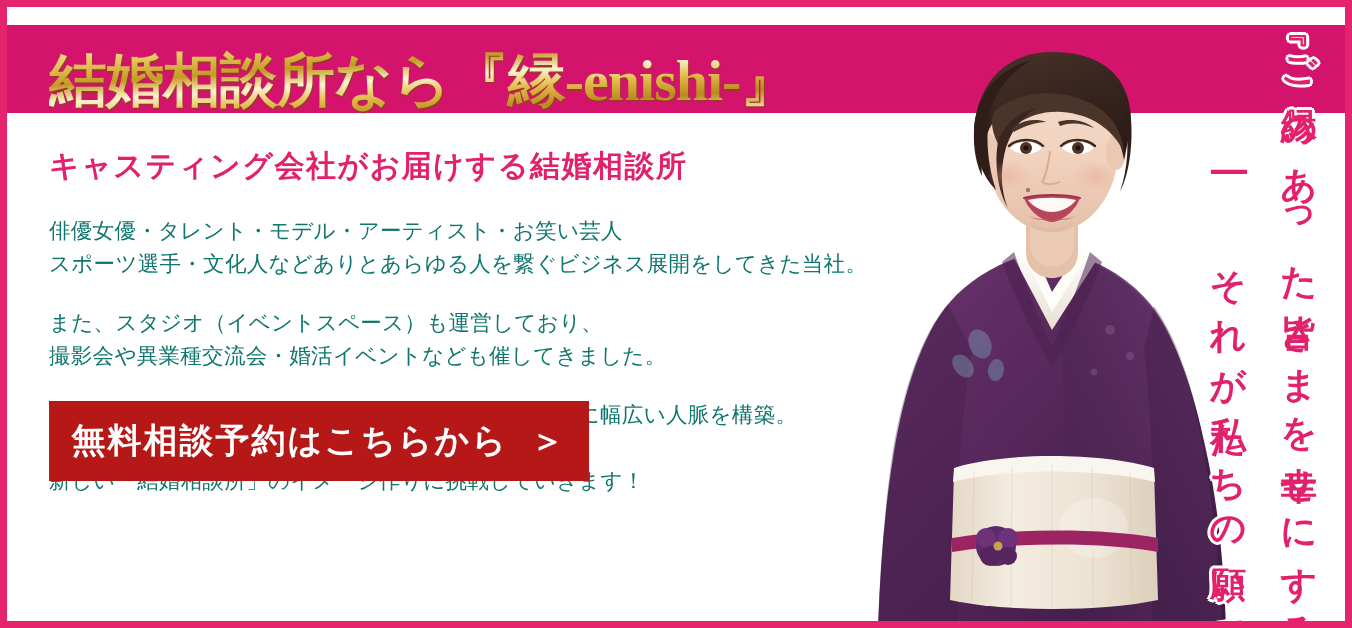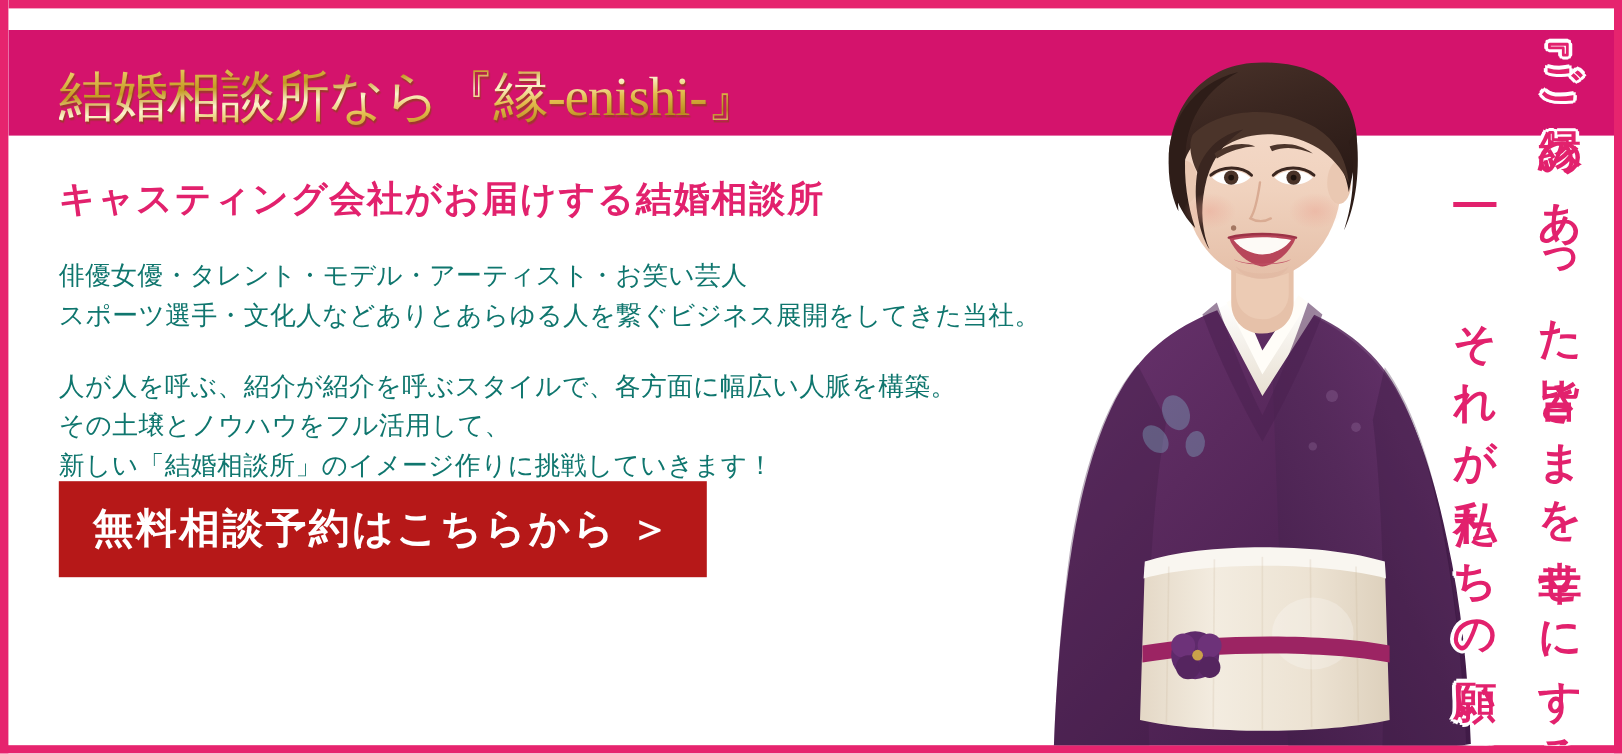--- a/index.html
+++ b/index.html
@@ -24,23 +24,23 @@
   
   #title-band {
     position: absolute;
     left: 0; top: 25px; right: 0; height: 88px;
     background: #d4136c;
     z-index: 3;
   }
   #title-text {
     position: absolute;
     left: 42px; top: 20px;
-    font-size: 46px;
+    font-size: 58px;
     line-height: 72px;
-    font-weight: 400;
+    font-weight: 700;
     letter-spacing: -1px;
     white-space: nowrap;
     background: linear-gradient(176deg,
         #f7e9b4 0%, #e8c85f 16%, #c49a22 33%,
         #fdf4cf 47%, #e3bd4d 60%, #b98a1c 76%,
         #f2dc9a 90%, #d8ae38 100%);
     -webkit-background-clip: text;
     background-clip: text;
     color: transparent;
     -webkit-text-fill-color: transparent;
@@ -72,21 +72,21 @@
     position: absolute;
     left: 42px; top: 401px;
     width: 540px; height: 80px;
     background: #b61818;
     border: 0;
     color: #ffffff;
     font-size: 34px;
     font-weight: 700;
     letter-spacing: 2px;
     cursor: pointer;
-    font-family: Liberation Serif, serif;
+    font-family: Liberation Mono, monospace;
     display: flex; align-items: center; justify-content: center;
     z-index: 6;
   }
 
   
   #photo {
     position: absolute;
     left: 855px; top: 0; width: 380px; height: 628px;
     z-index: 5;
     overflow: hidden;
@@ -254,20 +254,21 @@
         <circle cx="128" cy="556" r="10" fill="#55255f"></circle>
         <circle cx="146" cy="556" r="9" fill="#55255f"></circle>
         <circle cx="136" cy="546" r="4.5" fill="#caa14a"></circle>
       </g>
     </svg>
   </div>
 
   <div id="content">
     <h2 id="subhead">キャスティング会社がお届けする結婚相談所</h2>
     <p class="para" id="p1">俳優女優・タレント・モデル・アーティスト・お笑い芸人<br>スポーツ選手・文化人などありとあらゆる人を繋ぐビジネス展開をしてきた当社。</p>
+    <p class="para" id="p2">また、スタジオ（イベントスペース）も運営しており、<br>撮影会や異業種交流会・婚活イベントなども催してきました。</p>
     <p class="para" id="p3">人が人を呼ぶ、紹介が紹介を呼ぶスタイルで、各方面に幅広い人脈を構築。<br>その土壌とノウハウをフル活用して、<br>新しい「結婚相談所」のイメージ作りに挑戦していきます！</p>
   </div>
 
   <button id="cta-button">無料相談予約はこちらから ＞</button>
 
   <div id="vcopy">
     <div class="vline" id="vline-2">― それが私たちの願いです</div>
     <div class="vline" id="vline-1">『ご縁』のあった皆さまを幸せにする</div>
   </div>
 

